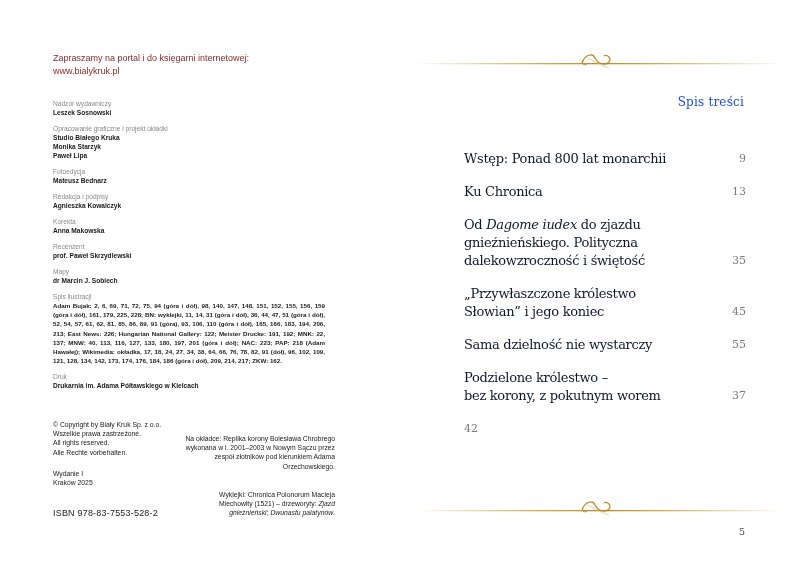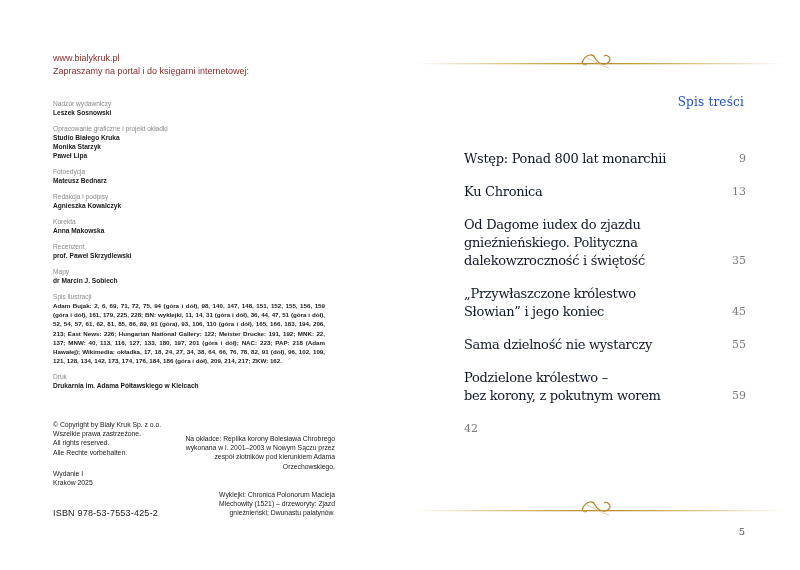--- a/index.html
+++ b/index.html
@@ -17,42 +17,42 @@
     .credit-label { font-size: 6.6px; line-height: 9px; color: #8a8a8a; }
     .credit-value { font-size: 6.6px; line-height: 9px; color: #1a1a1a; font-weight: bold; }
     .illus-text { font-size: 6.2px; line-height: 9.2px; color: #1a1a1a; font-weight: bold; width: 272px; text-align: justify; }
 
     .rights { position: absolute; left: 53px; top: 420px; font-size: 6.8px; line-height: 9.2px; color: #1a1a1a; }
     .edition { position: absolute; left: 53px; top: 469px; font-size: 6.8px; line-height: 9.2px; color: #1a1a1a; }
     .isbn { position: absolute; left: 53px; top: 508px; font-size: 9px; color: #1a1a1a; letter-spacing: 0.2px; }
 
     .cover-note { position: absolute; right: 65px; top: 434px; width: 150px; text-align: right; font-size: 6.8px; line-height: 9.2px; color: #1a1a1a; }
     .endpaper-note { position: absolute; right: 65px; top: 490px; width: 150px; text-align: right; font-size: 6.8px; line-height: 9.2px; color: #1a1a1a; }
-    .it { }
+    .it { font-style: italic; }
 
     .ornament { position: absolute; left: 415px; width: 370px; height: 24px; }
     .ornament-top { top: 50px; }
     .ornament-bottom { top: 497px; }
 
     .toc-title { position: absolute; right: 56px; top: 95px; font-family: "DejaVu Serif", serif; font-size: 12px; color: #1d4ed8; letter-spacing: 0.2px; }
 
     .toc { position: absolute; left: 464px; top: 150px; width: 282px; }
     .toc-entry { position: relative; display: flex; justify-content: space-between; align-items: flex-end; margin-bottom: 15px; }
     .toc-entry-title { font-family: "DejaVu Serif", serif; font-size: 13px; line-height: 18px; color: #0f172a; white-space: pre-line; width: 240px; letter-spacing: -0.3px; }
     .toc-entry-page { font-family: "DejaVu Serif", serif; font-size: 11px; line-height: 18px; color: #7a7a7a; }
 
     .page-number { position: absolute; right: 55px; top: 526px; font-family: "DejaVu Serif", serif; font-size: 10px; color: #555; }
   </style>
 </head>
 <body>
 
 <div class="page-left">
   <div class="invite">
+    <div>Zapraszamy na portal i do księgarni internetowej:</div>
     <div>www.bialykruk.pl</div>
-    <div>Zapraszamy na portal i do księgarni internetowej:</div>
   </div>
 
   <div class="credits">
     <div class="credit">
       <div class="credit-label">Nadzór wydawniczy</div>
       <div class="credit-value">Leszek Sosnowski</div>
     </div>
     <div class="credit">
       <div class="credit-label">Opracowanie graficzne i projekt okładki</div>
       <div class="credit-value">Studio Białego Kruka</div>
@@ -94,21 +94,21 @@
     <div>Wszelkie prawa zastrzeżone.</div>
     <div>All rights reserved.</div>
     <div>Alle Rechte vorbehalten.</div>
   </div>
 
   <div class="edition">
     <div>Wydanie I</div>
     <div>Kraków 2025</div>
   </div>
 
-  <div class="isbn">ISBN 978-53-7553-425-2</div>
+  <div class="isbn">ISBN 978-83-7553-528-2</div>
 
   <div class="cover-note">Na okładce: Replika korony Bolesława Chrobrego wykonana w l. 2001–2003 w Nowym Sączu przez zespół złotników pod kierunkiem Adama Orzechowskiego.</div>
 
   <div class="endpaper-note"><span>Wyklejki: </span><span>Chronica Polonorum</span><span> Macieja Miechowity (1521) – drzeworyty: </span><span class="it">Zjazd gnieźnieński</span><span>; </span><span class="it">Dwunastu palatynów</span><span>.</span></div>
 </div>
 
 <div class="page-right"></div>
 
 <svg class="ornament ornament-top" viewBox="0 0 370 24">
   <defs>
@@ -148,21 +148,21 @@
 Słowian” i jego koniec</div>
     <div class="toc-entry-page">45</div>
   </div>
   <div class="toc-entry">
     <div class="toc-entry-title">Sama dzielność nie wystarczy</div>
     <div class="toc-entry-page">55</div>
   </div>
   <div class="toc-entry">
     <div class="toc-entry-title">Podzielone królestwo –
 bez korony, z pokutnym worem</div>
-    <div class="toc-entry-page">59</div>
+    <div class="toc-entry-page">37</div>
   </div>
   <div class="toc-entry">
     <div class="toc-entry-page">42</div>
   </div>
 </div>
 
 <svg class="ornament ornament-bottom" viewBox="0 0 370 24">
   <defs>
     <linearGradient id="g2" x1="0" x2="1" y1="0" y2="0">
       <stop offset="0" stop-color="#c9a13c" stop-opacity="0"></stop>

